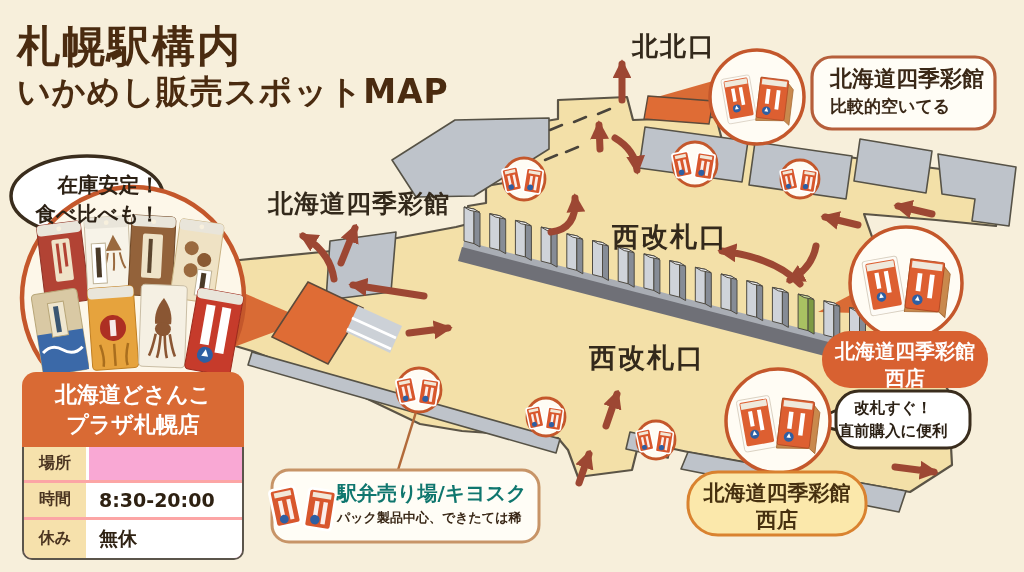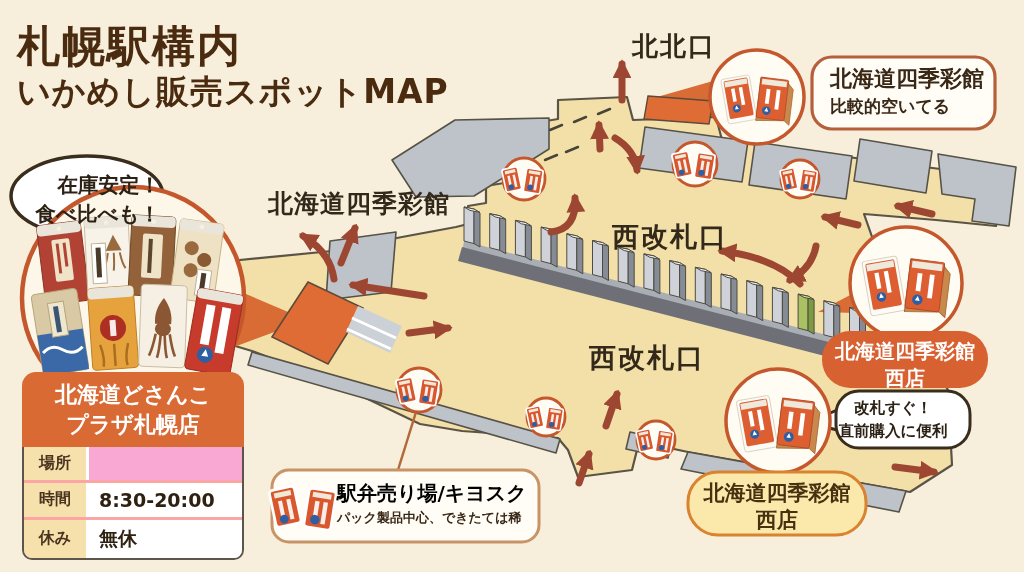--- a/index.html
+++ b/index.html
@@ -10,21 +10,21 @@
   .title1{left:17px;top:18px;font-size:43px;letter-spacing:2px;color:#4a2b10;}
   .title2{left:17px;top:70px;font-size:33px;letter-spacing:1px;color:#4a2b10;}
   .maplabel{color:#33291b;}
   .lab-kitakita{left:584px;top:29px;font-size:26px;letter-spacing:2px;margin-left:48px;}
   .lab-westcon{left:268px;top:187px;font-size:25px;letter-spacing:1px;}
   .lab-gateU{left:612px;top:219px;font-size:27px;letter-spacing:2px;}
   .lab-gateL{left:589px;top:340px;font-size:27px;letter-spacing:2px;}
   .tr-title{left:830px;top:64px;font-size:22px;color:#3a2817;}
   .tr-note{left:830px;top:95px;font-size:17px;color:#3a2817;}
   .zb{left:14px;top:171px;width:146px;text-align:right;font-size:20.5px;line-height:1.42;color:#2c2115;white-space:normal;}
-  .ek-title{left:337px;top:480px;font-size:20px;color:#000000;}
+  .ek-title{left:337px;top:480px;font-size:20px;color:#0f766e;}
   .ek-note{left:337px;top:509px;font-size:13px;color:#3a2817;}
   .badge-txt{left:822px;top:338px;width:166px;text-align:center;font-size:20px;line-height:1.35;color:#fff;white-space:normal;}
   .kb{left:836px;top:397px;width:114px;text-align:center;font-size:15.5px;line-height:1.5;color:#2c2115;white-space:normal;}
   .yl{left:688px;top:480px;width:178px;text-align:center;font-size:21px;line-height:1.3;color:#46300f;white-space:normal;}
   
   .card{position:absolute;left:22px;top:372px;width:222px;}
   .card-h{background:#d96a34;border-radius:14px 14px 0 0;color:#fff;text-align:center;
           font-size:22px;font-weight:800;line-height:1.38;padding:8px 0 6px;}
   .card-b{border:2px solid #5b554b;border-top:none;background:#f9a8d4;border-radius:0 0 10px 10px;overflow:hidden;}
   .crow{display:flex;align-items:stretch;}

